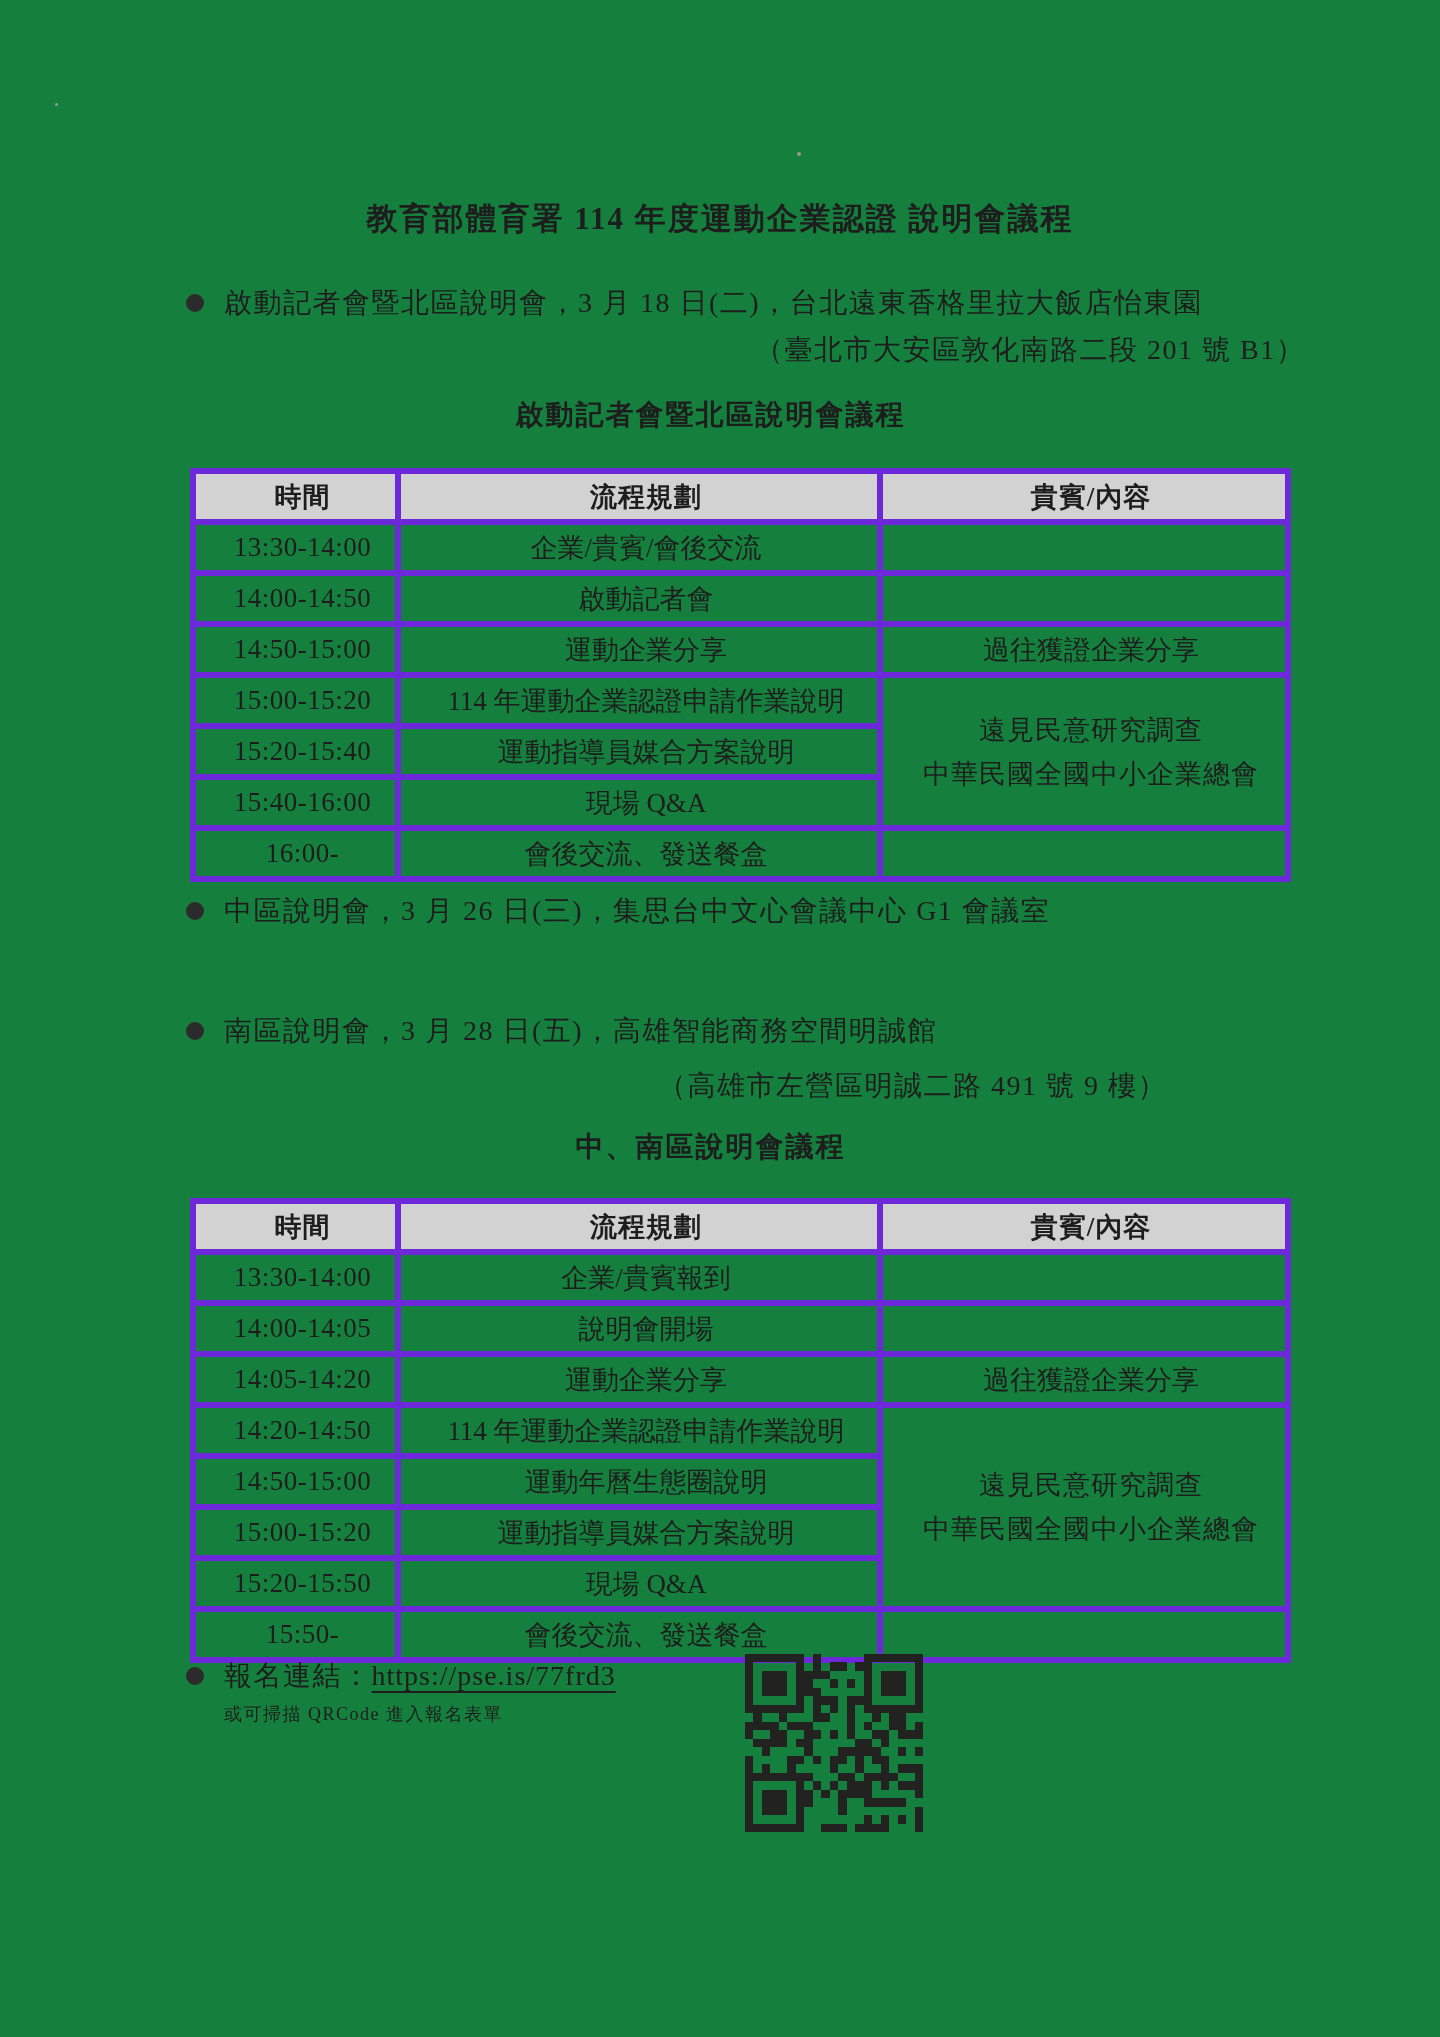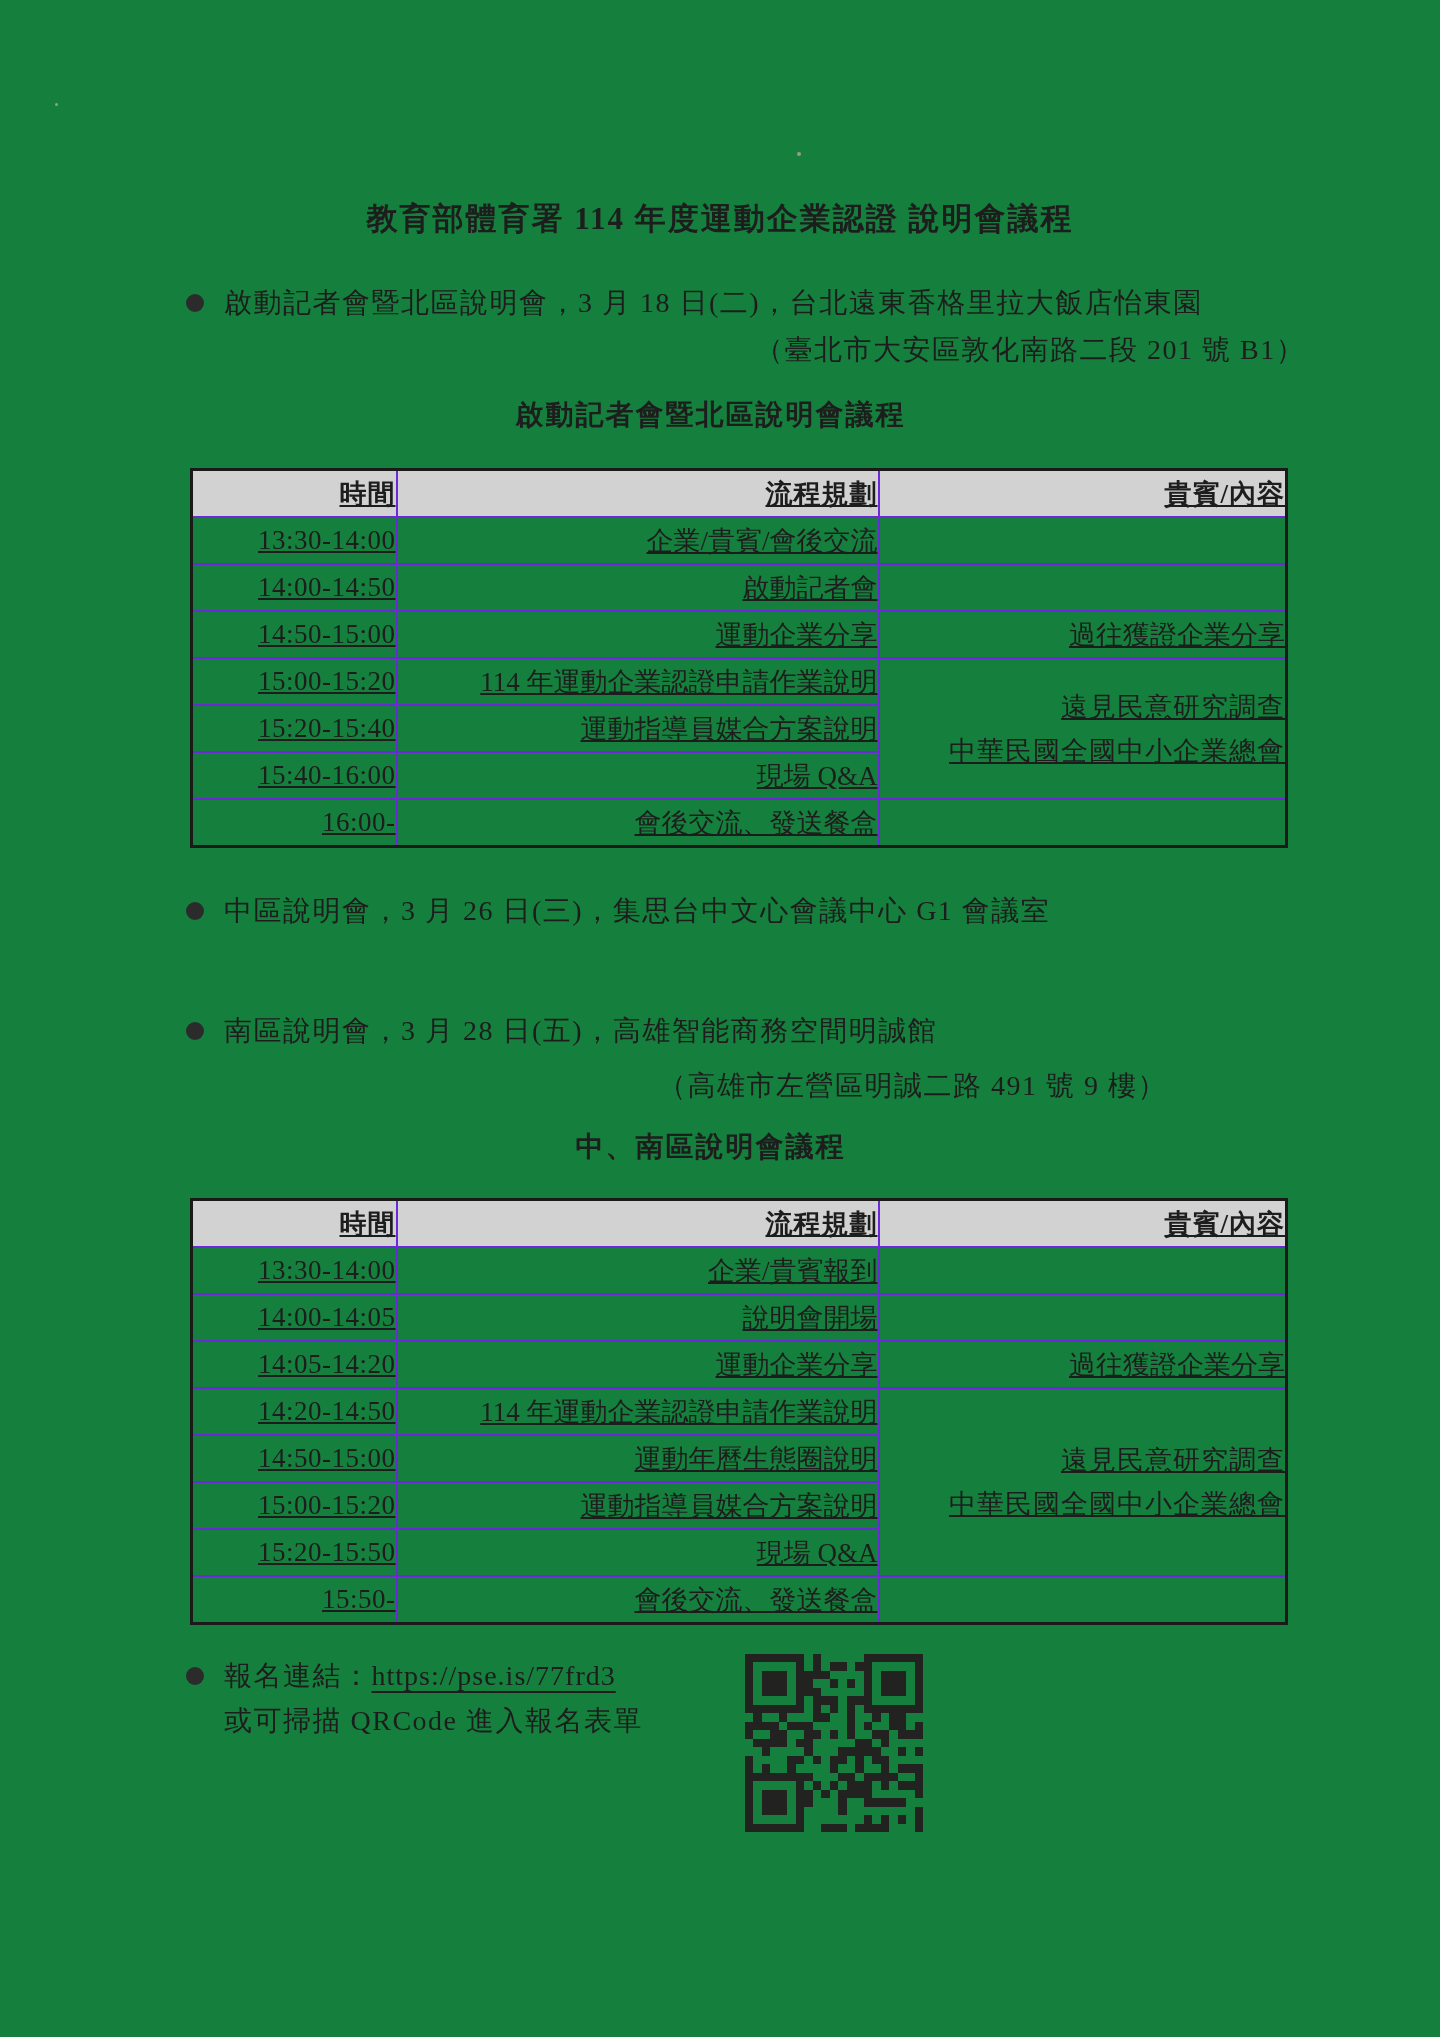--- a/index.html
+++ b/index.html
@@ -42,44 +42,43 @@
     border-collapse:collapse;
     table-layout:fixed;
     width:1095px;
     border:3px solid #1a1a1a;
     font-size:27px;
   }
   table.agenda col.c-time{width:205px;}
   table.agenda col.c-flow{width:482px;}
   table.agenda col.c-guest{width:408px;}
   table.agenda th, table.agenda td{
-    border:2px solid #6d28d9;
+    border:6px solid #6d28d9;
     padding:0 0 0 14px;
     height:45px;
-    text-align:right;
+    text-align:center;
     vertical-align:middle;
     white-space:nowrap;
     overflow:hidden;
-    text-decoration:underline;
   }
   table.agenda th{
     background:#d2d2d2;
     font-weight:700;
     letter-spacing:1px;
   }
   td.time{letter-spacing:0.5px;}
   td.guest-merged{vertical-align:middle;}
   .merged-line{line-height:44px;letter-spacing:1px;}
   .reg-label{letter-spacing:1.5px;}
   .reg-url{
     text-decoration:underline;
     text-underline-offset:6px;
     letter-spacing:1px;
   }
-  .reg-line2{font-size:28px;letter-spacing:1.5px;white-space:nowrap;}
+  .reg-line2{font-size:18px;letter-spacing:1.5px;white-space:nowrap;}
   .qr{width:178px;height:178px;}
   .qr svg{width:100%;height:100%;display:block;}
   .speck{background:#9a9a96;border-radius:50%;}
 </style>
 </head>
 <body>
 
 <div class="page">
 
   <div class="abs page-title">教育部體育署 114 年度運動企業認證 說明會議程</div>

